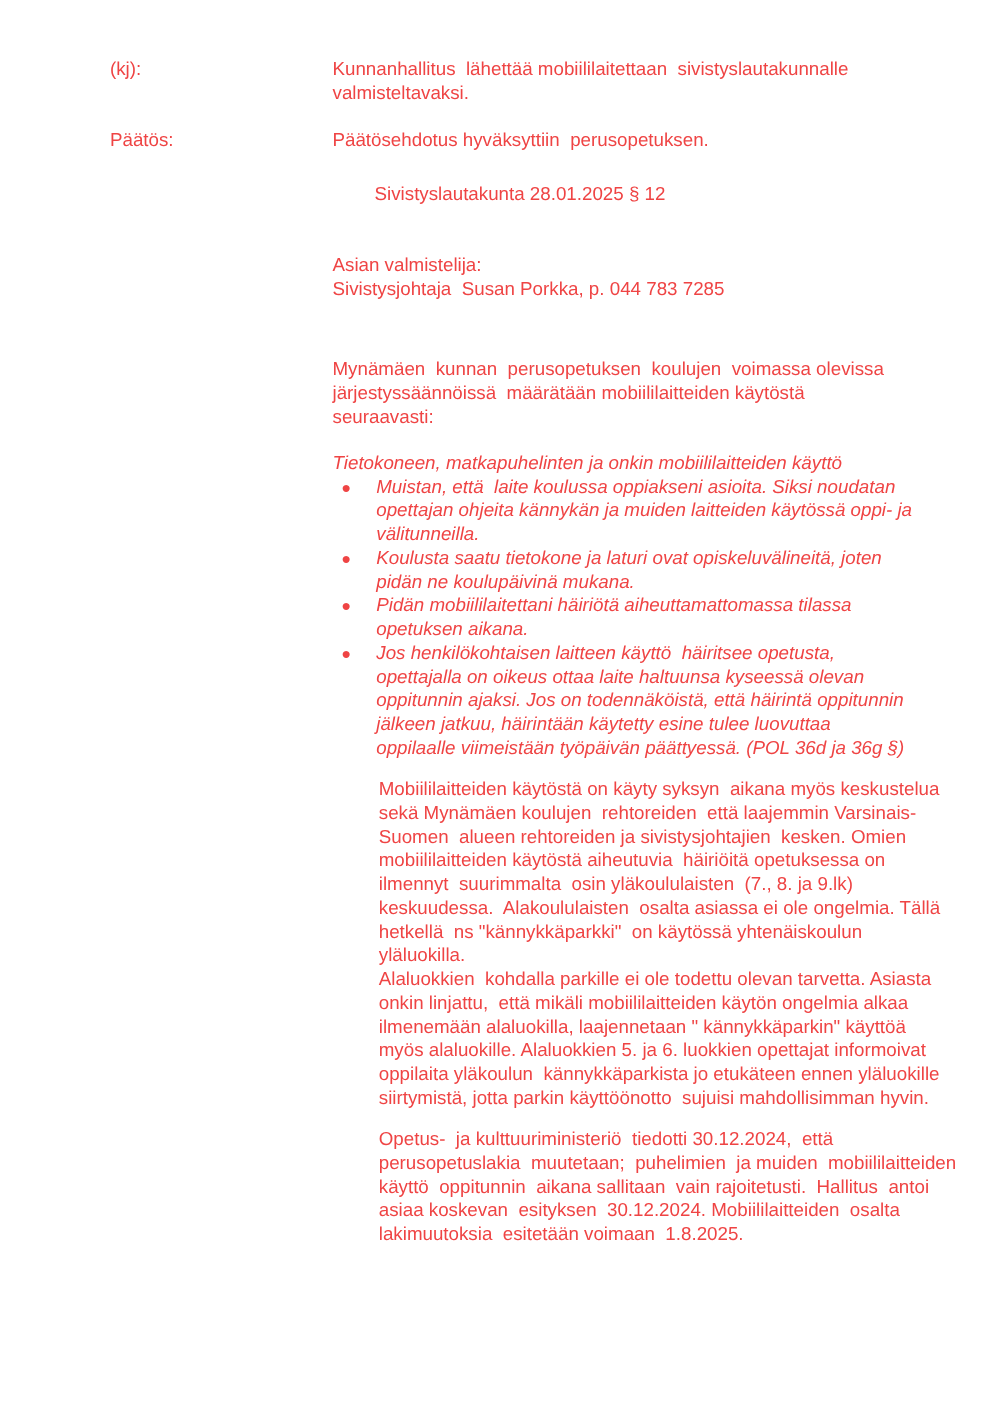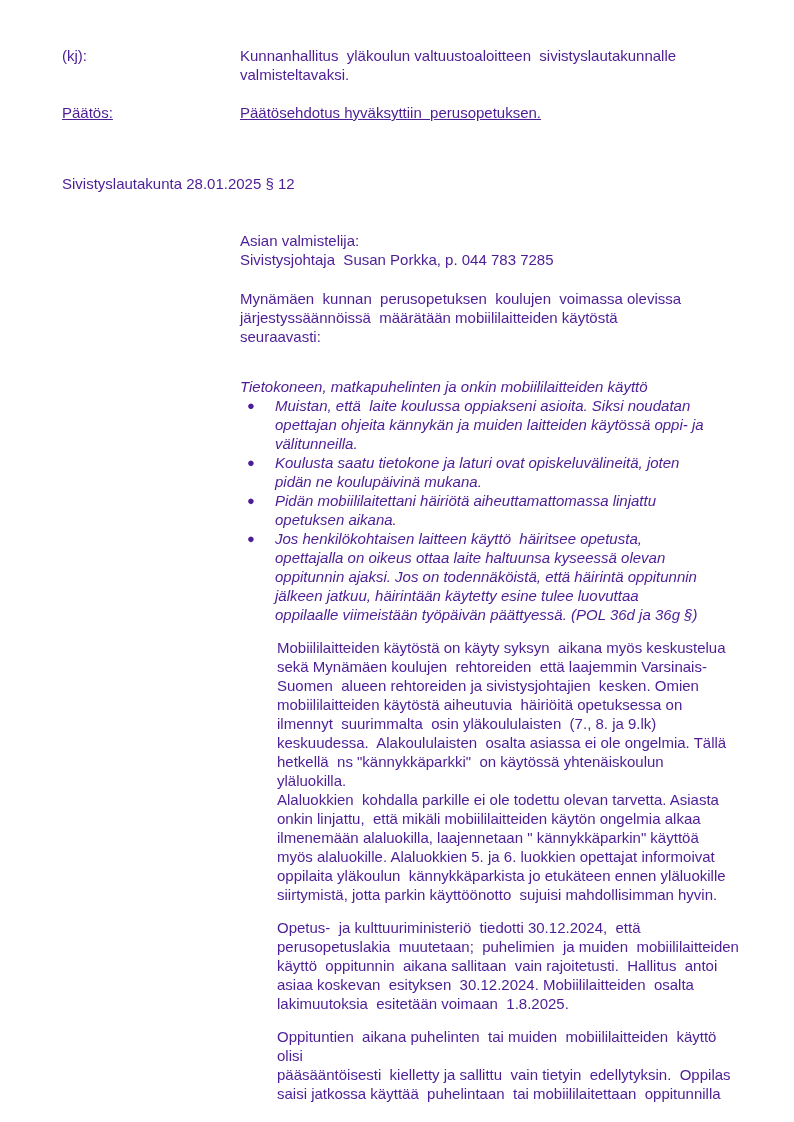--- a/index.html
+++ b/index.html
@@ -3,59 +3,59 @@
 <meta charset="utf-8">
 <style>
   * { margin: 0; padding: 0; box-sizing: border-box; }
   html, body { background: #ffffff; }
   .page {
     position: relative;
     width: 794px;
     height: 1122px;
     margin: 0 auto;
     background: #ffffff;
-    color: #4c1d95;
+    color: #ef4444;
     font-family: "Liberation Sans", "DejaVu Sans", sans-serif;
     font-size: 15px;
     line-height: 19px;
-    padding: 46px 50px 0 62px;
+    padding: 46px 50px 0 88px;
     overflow: hidden;
   }
   .prewrap { white-space: pre-wrap; }
   .decision-row {
     display: grid;
     grid-template-columns: 178px 1fr;
     margin-bottom: 19px;
   }
-  .decision-row.second { margin-bottom: 52px; text-decoration: underline; }
-  .section-heading { margin-bottom: 38px; }
+  .decision-row.second { margin-bottom: 24px; }
+  .section-heading { margin-bottom: 38px; text-align: center; }
   .body-col { margin-left: 178px; width: 500px; }
-  .preparer-block { margin-bottom: 20px; }
-  .intro-paragraph { margin-bottom: 31px; }
+  .preparer-block { margin-bottom: 45px; }
+  .intro-paragraph { margin-bottom: 18px; }
   .rules-section { font-style: italic; margin-bottom: 14px; }
   .rules-heading { }
   .rules-list { list-style: none; }
   .rule-item { display: flex; }
   .bullet-marker {
     flex: 0 0 35px;
     padding-left: 7px;
     font-style: normal;
     font-size: 13px;
   }
   .rule-text { flex: 1 1 auto; }
   .body-paragraph { margin-bottom: 14px; margin-left: 37px; }
 </style>
 </head>
 <body>
 
 <div class="page">
 
   <div class="decision-row">
     <div class="decision-label">(kj):</div>
-    <div class="decision-text prewrap">Kunnanhallitus  yläkoulun valtuustoaloitteen  sivistyslautakunnalle
+    <div class="decision-text prewrap">Kunnanhallitus  lähettää mobiililaitettaan  sivistyslautakunnalle
 valmisteltavaksi.</div>
   </div>
 
   <div class="decision-row second">
     <div class="decision-label">Päätös:</div>
     <div class="decision-text prewrap">Päätösehdotus hyväksyttiin  perusopetuksen.</div>
   </div>
 
   <div class="section-heading">Sivistyslautakunta  28.01.2025 § 12</div>
 
@@ -77,21 +77,21 @@
 opettajan ohjeita kännykän ja muiden laitteiden käytössä oppi- ja
 välitunneilla.</span>
         </li>
         <li class="rule-item">
           <span class="bullet-marker">●</span>
           <span class="rule-text prewrap">Koulusta saatu tietokone ja laturi ovat opiskeluvälineitä, joten
 pidän ne koulupäivinä mukana.</span>
         </li>
         <li class="rule-item">
           <span class="bullet-marker">●</span>
-          <span class="rule-text prewrap">Pidän mobiililaitettani häiriötä aiheuttamattomassa linjattu
+          <span class="rule-text prewrap">Pidän mobiililaitettani häiriötä aiheuttamattomassa tilassa
 opetuksen aikana.</span>
         </li>
         <li class="rule-item">
           <span class="bullet-marker">●</span>
           <span class="rule-text prewrap">Jos henkilökohtaisen laitteen käyttö  häiritsee opetusta,
 opettajalla on oikeus ottaa laite haltuunsa kyseessä olevan
 oppitunnin ajaksi. Jos on todennäköistä, että häirintä oppitunnin
 jälkeen jatkuu, häirintään käytetty esine tulee luovuttaa
 oppilaalle viimeistään työpäivän päättyessä. (POL 36d ja 36g §)</span>
         </li>
@@ -111,18 +111,15 @@
 myös alaluokille. Alaluokkien 5. ja 6. luokkien opettajat informoivat
 oppilaita yläkoulun  kännykkäparkista jo etukäteen ennen yläluokille
 siirtymistä, jotta parkin käyttöönotto  sujuisi mahdollisimman hyvin.</div>
 
     <div class="body-paragraph prewrap">Opetus-  ja kulttuuriministeriö  tiedotti 30.12.2024,  että
 perusopetuslakia  muutetaan;  puhelimien  ja muiden  mobiililaitteiden
 käyttö  oppitunnin  aikana sallitaan  vain rajoitetusti.  Hallitus  antoi
 asiaa koskevan  esityksen  30.12.2024. Mobiililaitteiden  osalta
 lakimuutoksia  esitetään voimaan  1.8.2025.</div>
 
-    <div class="body-paragraph prewrap">Oppituntien  aikana puhelinten  tai muiden  mobiililaitteiden  käyttö olisi
-pääsääntöisesti  kielletty ja sallittu  vain tietyin  edellytyksin.  Oppilas
-saisi jatkossa käyttää  puhelintaan  tai mobiililaitettaan  oppitunnilla</div>
 
   </div>
 </div>
 
 </body></html>

